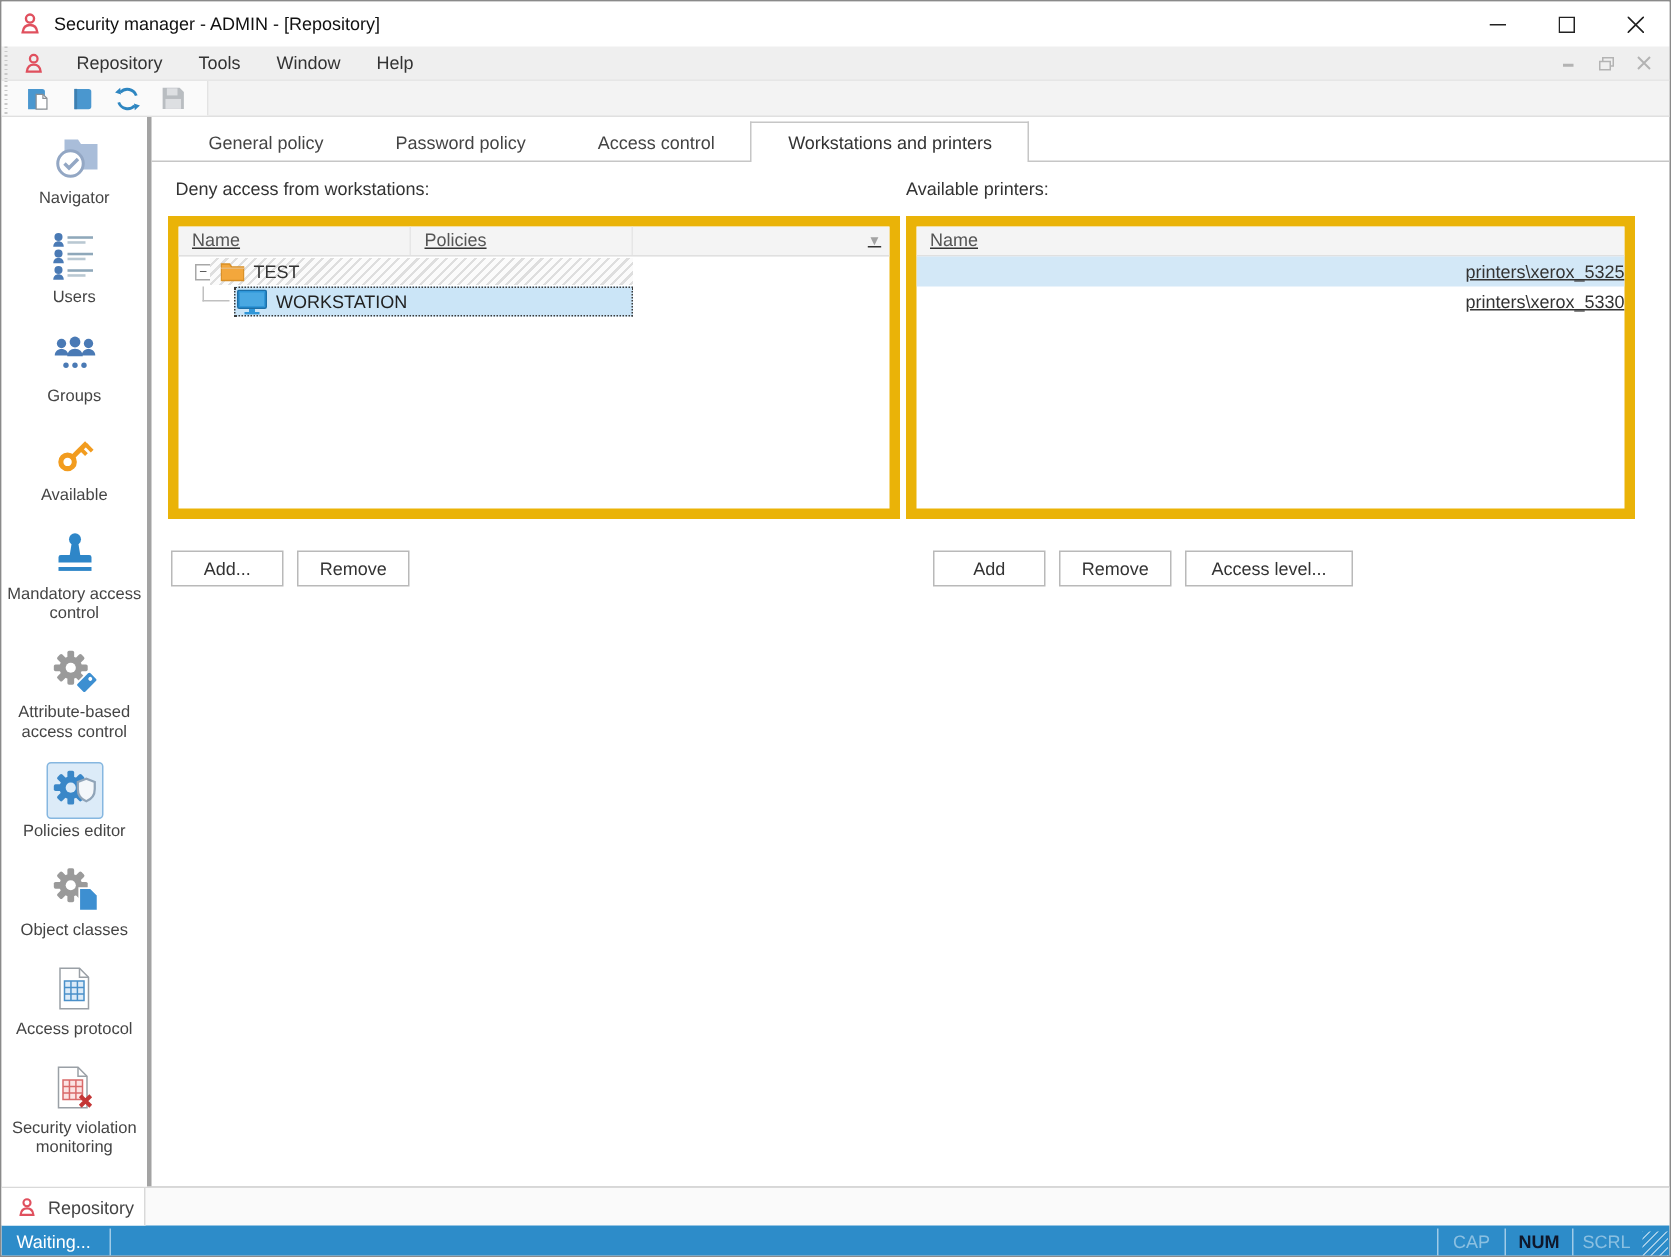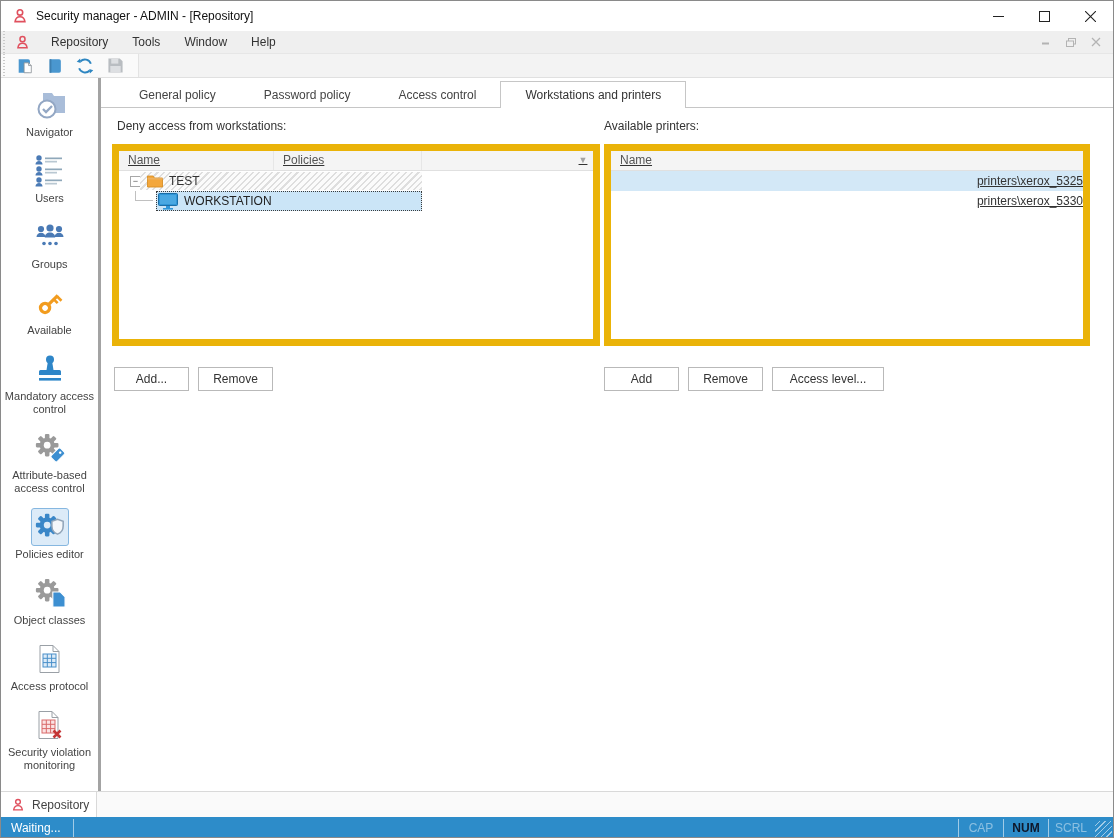--- a/index.html
+++ b/index.html
@@ -403,21 +403,21 @@
           <div class="hcell" style="flex:1; border-right:none;">Name</div>
         </div>
         <div class="lrow selected">printers\xerox_5325</div>
         <div class="lrow">printers\xerox_5330</div>
       </div>
 
       <div class="btnrow" style="left:13px;">
         <button class="btn">Add...</button>
         <button class="btn">Remove</button>
       </div>
-      <div class="btnrow" style="left:503px;">
+      <div class="btnrow" style="left:521px;">
         <button class="btn">Add</button>
         <button class="btn">Remove</button>
         <button class="btn" style="min-width:112px;">Access level...</button>
       </div>
 
     </div>
   </div>
 </div>
 
 <div class="mdibar">

